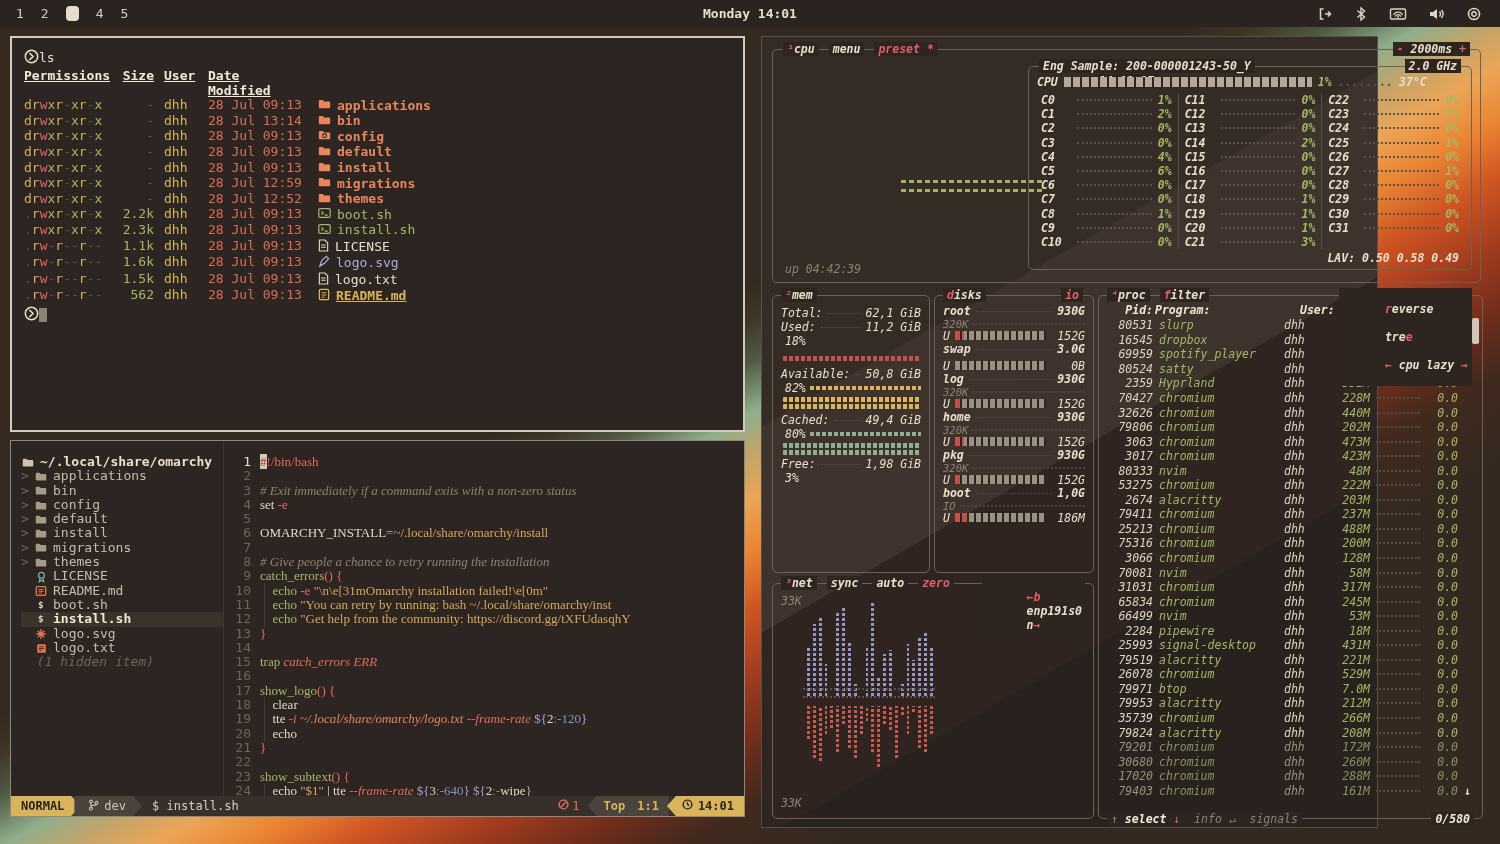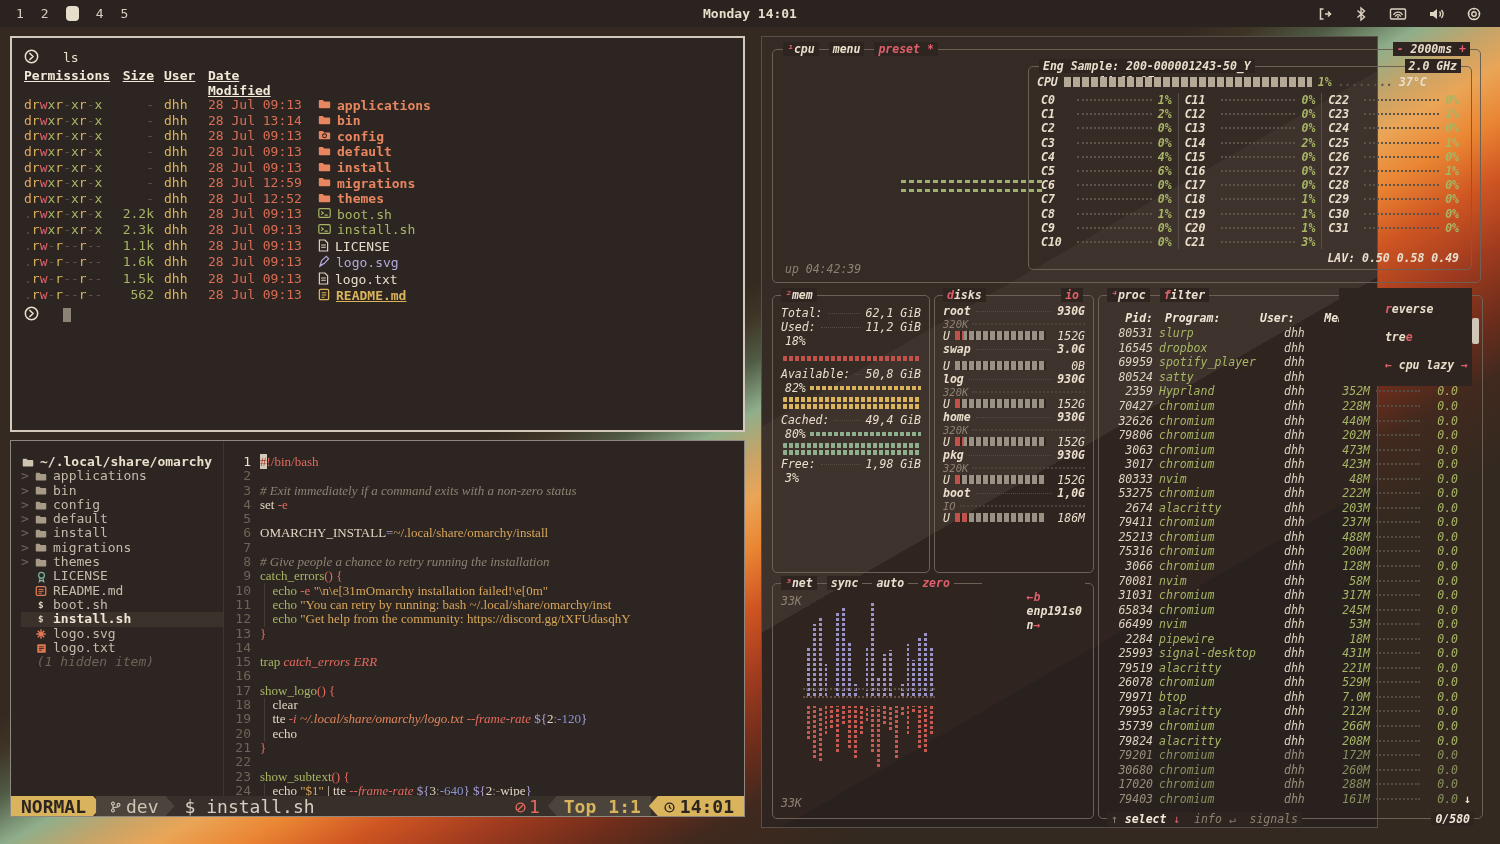--- a/index.html
+++ b/index.html
@@ -25,21 +25,21 @@
   #clock{ position:absolute; left:0; right:0; text-align:center; font-weight:bold; color:#e7ddcb;}
   #tray{ margin-left:auto; display:flex; align-items:center; gap:21px; padding-right:18px; z-index:2;}
   #tray svg{ display:block; }
 
   
   .window{ position:absolute; background:#2d2521; }
 
   
   #term{ left:10px; top:36px; width:735px; height:396px; border:2px solid #d3cabc; }
   #term .inner{ padding:12px 12px; font-size:13px; line-height:14.6px; }
-  .prompt-line{ display:flex; align-items:center; gap:24px; height:16px; margin-bottom:3px;}
+  .prompt-line{ display:flex; align-items:center; gap:0; height:16px; margin-bottom:3px;}
   .ls-grid{ display:grid; grid-template-columns:82px 38px 34px 100px 1fr; column-gap:10px; }
   .ls-head span{ font-weight:bold; color:#f2e9d8; text-decoration:underline; }
   .ls-row{ display:contents; }
   .ls-row > span{ white-space:pre; }
   .col-size{ text-align:right; color:#a7b665; }
   .col-size.dash{ color:#5c5349; }
   .col-user{ color:#d9b45c; }
   .col-date{ color:#da6f55; }
   .col-name{ display:flex; align-items:center; gap:6px; }
   .pd{color:#dfa763}.pr{color:#d9b45c}.pw{color:#e0636e}.px{color:#a7b665}.pp{color:#5c5349}
@@ -67,21 +67,21 @@
   .tk.s{color:#d8a65b}
   .tk.f{color:#a7b665}
   .tk.v{color:#e2d6c2}
   .tk.o{color:#a9a0d6}
   .tk.n{color:#8a93cf}
   .tk.d{color:#8d8272}
   .tk.pi{color:#e2855c;font-style:italic}
   .tk.g{color:#453d35}
   .tk.cur{background:#d3c9ba;color:#a03b28}
   #statusline{ position:absolute; left:0; right:0; bottom:0; height:20px; background:#37302a;
-    display:flex; align-items:center; font-size:18px; }
+    display:flex; align-items:center; font-size:12px; }
   .seg{ display:flex; align-items:center; height:20px; padding:0 10px; gap:5px;}
   .seg.mode{ background:#d9b45c; color:#2b2420; font-weight:bold;
     clip-path:polygon(0 0,calc(100% - 9px) 0,100% 50%,calc(100% - 9px) 100%,0 100%); padding-right:16px;}
   .seg.branch{ background:#4a443c; color:#cfc5b4; margin-left:-6px;
     clip-path:polygon(0 0,calc(100% - 9px) 0,100% 50%,calc(100% - 9px) 100%,0 100%); padding-right:16px; padding-left:14px;}
   .seg.file{ color:#d8cec0; }
   #sl-right{ margin-left:auto; display:flex; align-items:center; height:20px; }
   .diag{ color:#e46a5f; display:flex; gap:3px; align-items:center; padding:0 8px;}
   .seg.pos{ background:#4a443c; color:#d9b45c; font-weight:bold;
     clip-path:polygon(0 50%,9px 0,100% 0,100% 100%,9px 100%); padding-left:16px; gap:12px;}
@@ -164,22 +164,22 @@
   .nb-u{ background:repeating-linear-gradient(0deg,#c55a52 0 3px,rgba(0,0,0,0) 3px 5px);}
   #net-stats{ position:absolute; right:6px; top:34px; width:148px; height:164px; border:1px solid #6d6156; border-radius:5px; padding:10px 8px 0 8px;}
   #net-stats .btitle{ left:10px; }
   #net-up-t{ position:absolute; bottom:-8px; left:10px; background:#2e2521; padding:0 4px; font-weight:bold;}
   .nrow{ display:flex; gap:6px; height:15px; align-items:center; font-weight:bold; white-space:pre;}
 
   
   #proc-box{ left:336px; top:258px; width:385px; height:524px; }
   #proc-box .btitle{ left:8px; }
   #proc-nav{ position:absolute; top:-8px; right:10px; background:#2e2521; padding:0 4px; font-weight:bold; white-space:pre;}
-  #proc-head{ display:grid; grid-template-columns:46px 1fr 34px 46px 44px 32px 12px; gap:12px;
-    padding:7px 6px 1px 8px; font-weight:bold; color:#efe6d4;margin-top:8px;}
+  #proc-head{ display:grid; grid-template-columns:46px 1fr 34px 46px 44px 32px 12px; gap:2px;
+    padding:7px 6px 1px 8px; font-weight:bold; color:#efe6d4;}
   #proc-head .r{ text-align:right; }
   #proc-rows{ padding:0 6px 0 8px; }
   .prow{ display:grid; grid-template-columns:46px 1fr 34px 46px 44px 32px 12px; gap:6px; height:14.55px; align-items:center;}
   .prow .pid{ text-align:right; color:#ded4c2;}
   .prow .prog{ color:#a7b665; overflow:hidden; white-space:nowrap;}
   .prow .usr{ color:#ded4c2;}
   .prow .memv{ text-align:right; color:#a7b665;}
   .prow .pdots{ border-top:2px dotted #544b42; align-self:center;}
   .prow .cpuv{ text-align:right; color:#a7b665;}
   .prow.dim2 .pid,.prow.dim2 .usr{color:#9a8f7e}

